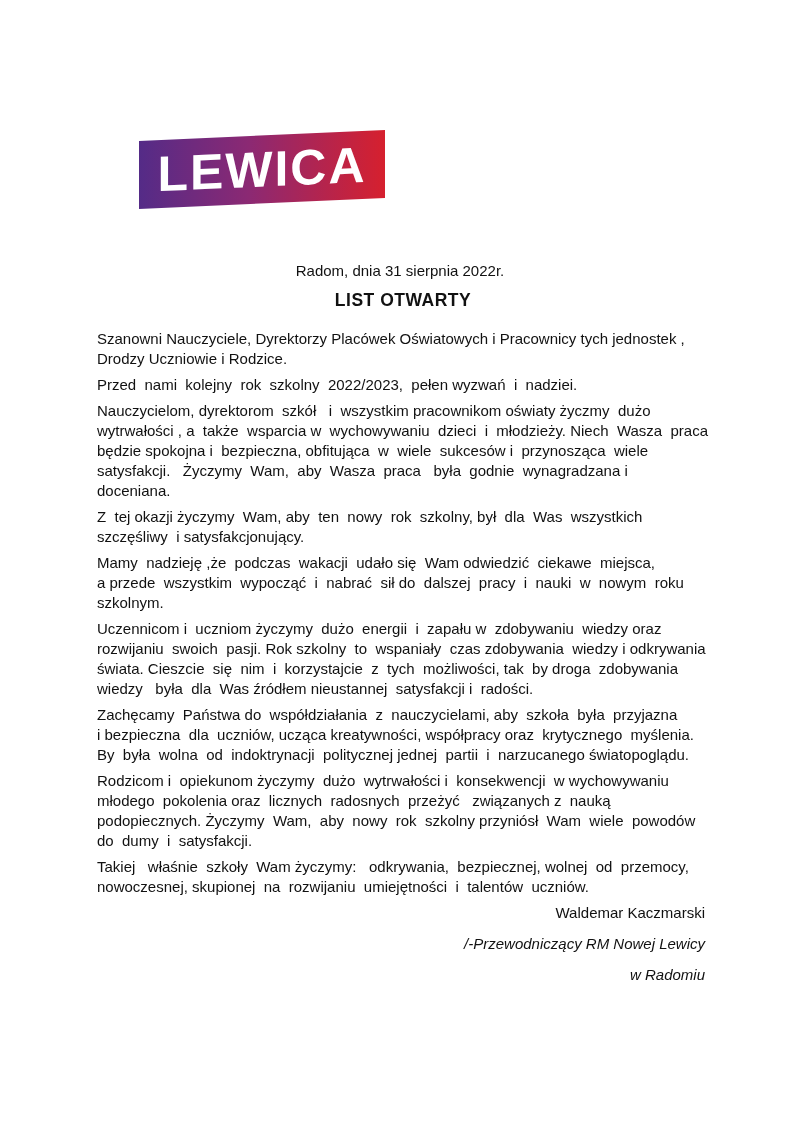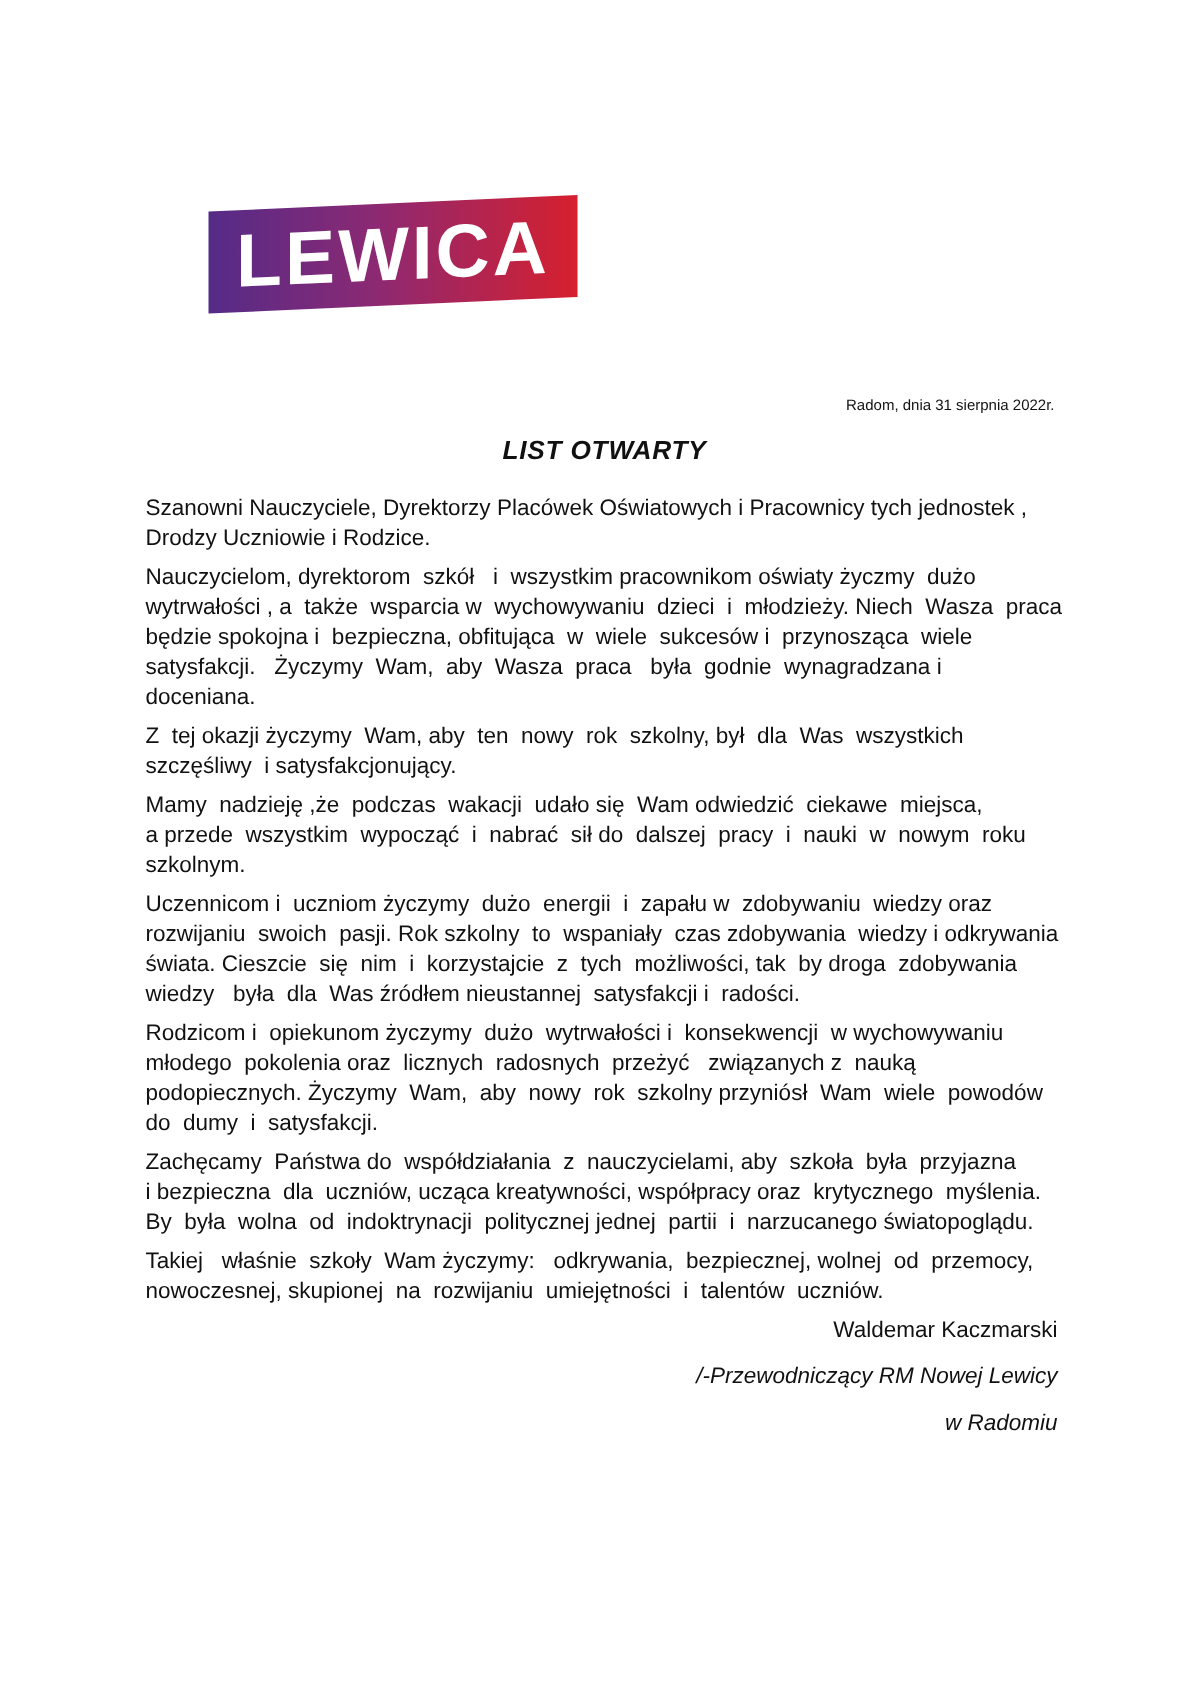--- a/index.html
+++ b/index.html
@@ -34,34 +34,33 @@
     color: #ffffff;
     white-space: nowrap;
   }
   .content {
     position: absolute;
     left: 97px;
     top: 261px;
     width: 612px;
   }
   .date-line {
-    font-size: 10px;
+    font-size: 15px;
     line-height: 20px;
-    text-align: right;
+    text-align: center;
     margin: 0 6px 8px 0;
     white-space: pre-wrap;
   }
   .letter-title {
     font-size: 17.5px;
     line-height: 22px;
     font-weight: 700;
     text-align: center;
     margin: 0 0 18px 0;
     letter-spacing: 0.5px;
-    font-style: italic;
   }
   .para {
     font-size: 15px;
     line-height: 20px;
     margin: 0 0 6px 0;
     white-space: pre-wrap;
   }
   .signature {
     margin: 6px 0 0 328px;
     width: 280px;
@@ -81,40 +80,41 @@
     <span class="logo-text" style="color: rgb(255, 255, 255);">LEWICA</span>
   </div>
 
   <div class="content">
     <div class="date-line">Radom, dnia 31 sierpnia 2022r.</div>
     <div class="letter-title">LIST OTWARTY</div>
 
     <div>
       <p class="para">Szanowni Nauczyciele, Dyrektorzy Placówek Oświatowych i Pracownicy tych jednostek ,
 Drodzy Uczniowie i Rodzice.</p>
+      <p class="para">Przed  nami  kolejny  rok  szkolny  2022/2023,  pełen wyzwań  i  nadziei.</p>
       <p class="para">Nauczycielom, dyrektorom  szkół   i  wszystkim pracownikom oświaty życzmy  dużo
 wytrwałości , a  także  wsparcia w  wychowywaniu  dzieci  i  młodzieży. Niech  Wasza  praca
 będzie spokojna i  bezpieczna, obfitująca  w  wiele  sukcesów i  przynosząca  wiele
 satysfakcji.   Życzymy  Wam,  aby  Wasza  praca   była  godnie  wynagradzana i  doceniana.</p>
       <p class="para">Z  tej okazji życzymy  Wam, aby  ten  nowy  rok  szkolny, był  dla  Was  wszystkich
 szczęśliwy  i satysfakcjonujący.</p>
       <p class="para">Mamy  nadzieję ,że  podczas  wakacji  udało się  Wam odwiedzić  ciekawe  miejsca,
 a przede  wszystkim  wypocząć  i  nabrać  sił do  dalszej  pracy  i  nauki  w  nowym  roku
 szkolnym.</p>
       <p class="para">Uczennicom i  uczniom życzymy  dużo  energii  i  zapału w  zdobywaniu  wiedzy oraz
 rozwijaniu  swoich  pasji. Rok szkolny  to  wspaniały  czas zdobywania  wiedzy i odkrywania
 świata. Cieszcie  się  nim  i  korzystajcie  z  tych  możliwości, tak  by droga  zdobywania
 wiedzy   była  dla  Was źródłem nieustannej  satysfakcji i  radości.</p>
+      <p class="para">Zachęcamy  Państwa do  współdziałania  z  nauczycielami, aby  szkoła  była  przyjazna
+i bezpieczna  dla  uczniów, ucząca kreatywności, współpracy oraz  krytycznego  myślenia.
+By  była  wolna  od  indoktrynacji  politycznej jednej  partii  i  narzucanego światopoglądu.</p>
       <p class="para">Rodzicom i  opiekunom życzymy  dużo  wytrwałości i  konsekwencji  w wychowywaniu
 młodego  pokolenia oraz  licznych  radosnych  przeżyć   związanych z  nauką
 podopiecznych. Życzymy  Wam,  aby  nowy  rok  szkolny przyniósł  Wam  wiele  powodów
 do  dumy  i  satysfakcji.</p>
-      <p class="para">Zachęcamy  Państwa do  współdziałania  z  nauczycielami, aby  szkoła  była  przyjazna
-i bezpieczna  dla  uczniów, ucząca kreatywności, współpracy oraz  krytycznego  myślenia.
-By  była  wolna  od  indoktrynacji  politycznej jednej  partii  i  narzucanego światopoglądu.</p>
       <p class="para">Takiej   właśnie  szkoły  Wam życzymy:   odkrywania,  bezpiecznej, wolnej  od  przemocy,
 nowoczesnej, skupionej  na  rozwijaniu  umiejętności  i  talentów  uczniów.</p>
     </div>
 
     <div class="signature">
       <div class="sig-name">Waldemar Kaczmarski</div>
       <div class="sig-role">/-Przewodniczący RM Nowej Lewicy</div>
       <div class="sig-place">w Radomiu</div>
     </div>
   </div>

